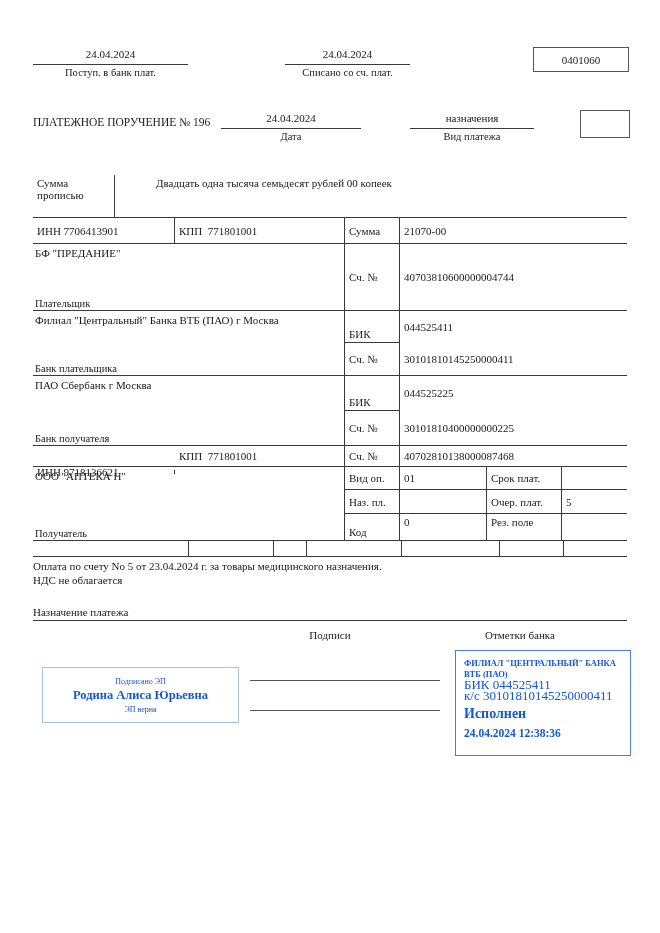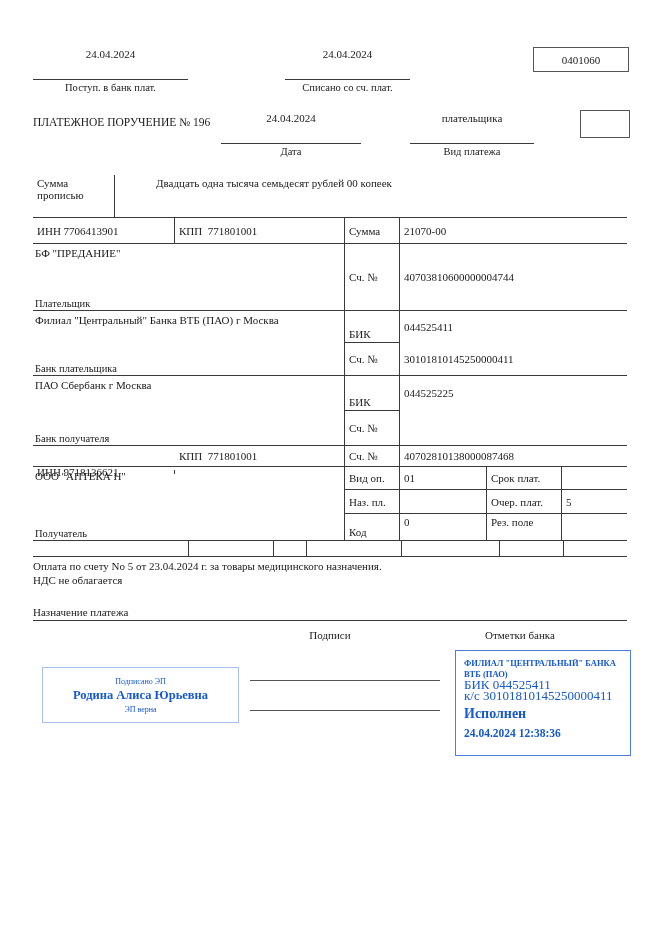--- a/index.html
+++ b/index.html
@@ -10,21 +10,21 @@
     background:#ffffff;
     font-family:"Liberation Serif","DejaVu Serif",serif;
     color:#1a1a1a;
     font-size:11px;
   }
   .abs { position:absolute; }
   .pre { white-space:pre-wrap; }
 
   
   .date-block { position:absolute; text-align:center; }
-  .date-block .dval { padding-bottom:19px; border-bottom:1px solid #3a3a3a; }
+  .date-block .dval { padding-bottom:4px; border-bottom:1px solid #3a3a3a; }
   .date-block .dlab { padding-top:2px; font-size:10.5px; }
 
   .code-box {
     position:absolute; left:533px; top:47px; width:96px; height:25px;
     border:1px solid #555; display:flex; align-items:center; justify-content:center;
   }
   .small-box {
     position:absolute; left:580px; top:110px; width:50px; height:28px;
     border:1px solid #555;
   }
@@ -85,21 +85,21 @@
   <div class="code-box">
     <span>0401060</span>
   </div>
 
   <div class="abs" style="left:33px; top:116px; font-size:11.5px;">ПЛАТЕЖНОЕ ПОРУЧЕНИЕ № 196</div>
   <div class="date-block" style="left:221px; top:112px; width:140px;">
     <div class="dval">24.04.2024</div>
     <div class="dlab">Дата</div>
   </div>
   <div class="date-block" style="left:410px; top:112px; width:124px;">
-    <div class="dval">плательщика</div>
+    <div class="dval">назначения</div>
     <div class="dlab">Вид платежа</div>
   </div>
   <div class="small-box"></div>
 
   <div class="tbl">
 
     <div class="row bb" style="height:43px;gap:37px;">
       <div class="cell br cell-pad" style="width:87px;">Сумма прописью</div>
       <div class="cell cell-pad" style="width:507px;">Двадцать одна тысяча семьдесят рублей 00 копеек</div>
     </div>
@@ -139,20 +139,21 @@
       <div class="cell br name-cell" style="width:312px;">
         <div>ПАО Сбербанк г Москва</div>
         <div class="under-label">Банк получателя</div>
       </div>
       <div class="cell br" style="width:55px;">
         <div class="half bb" style="align-items:flex-end; padding-bottom:2px;">БИК</div>
         <div class="half">Сч. №</div>
       </div>
       <div class="cell" style="width:227px;">
         <div class="half">044525225</div>
+        <div class="half">30101810400000000225</div>
       </div>
     </div>
 
     <div class="row bb" style="height:21px;">
       <div class="cell br v-center cell-pad" style="width:142px;margin-top:24px;">ИНН 9718136621</div>
       <div class="cell br v-center cell-pad pre" style="width:170px;">КПП  771801001</div>
       <div class="cell br v-center cell-pad" style="width:55px;">Сч. №</div>
       <div class="cell v-center cell-pad" style="width:227px;">40702810138000087468</div>
     </div>
 

